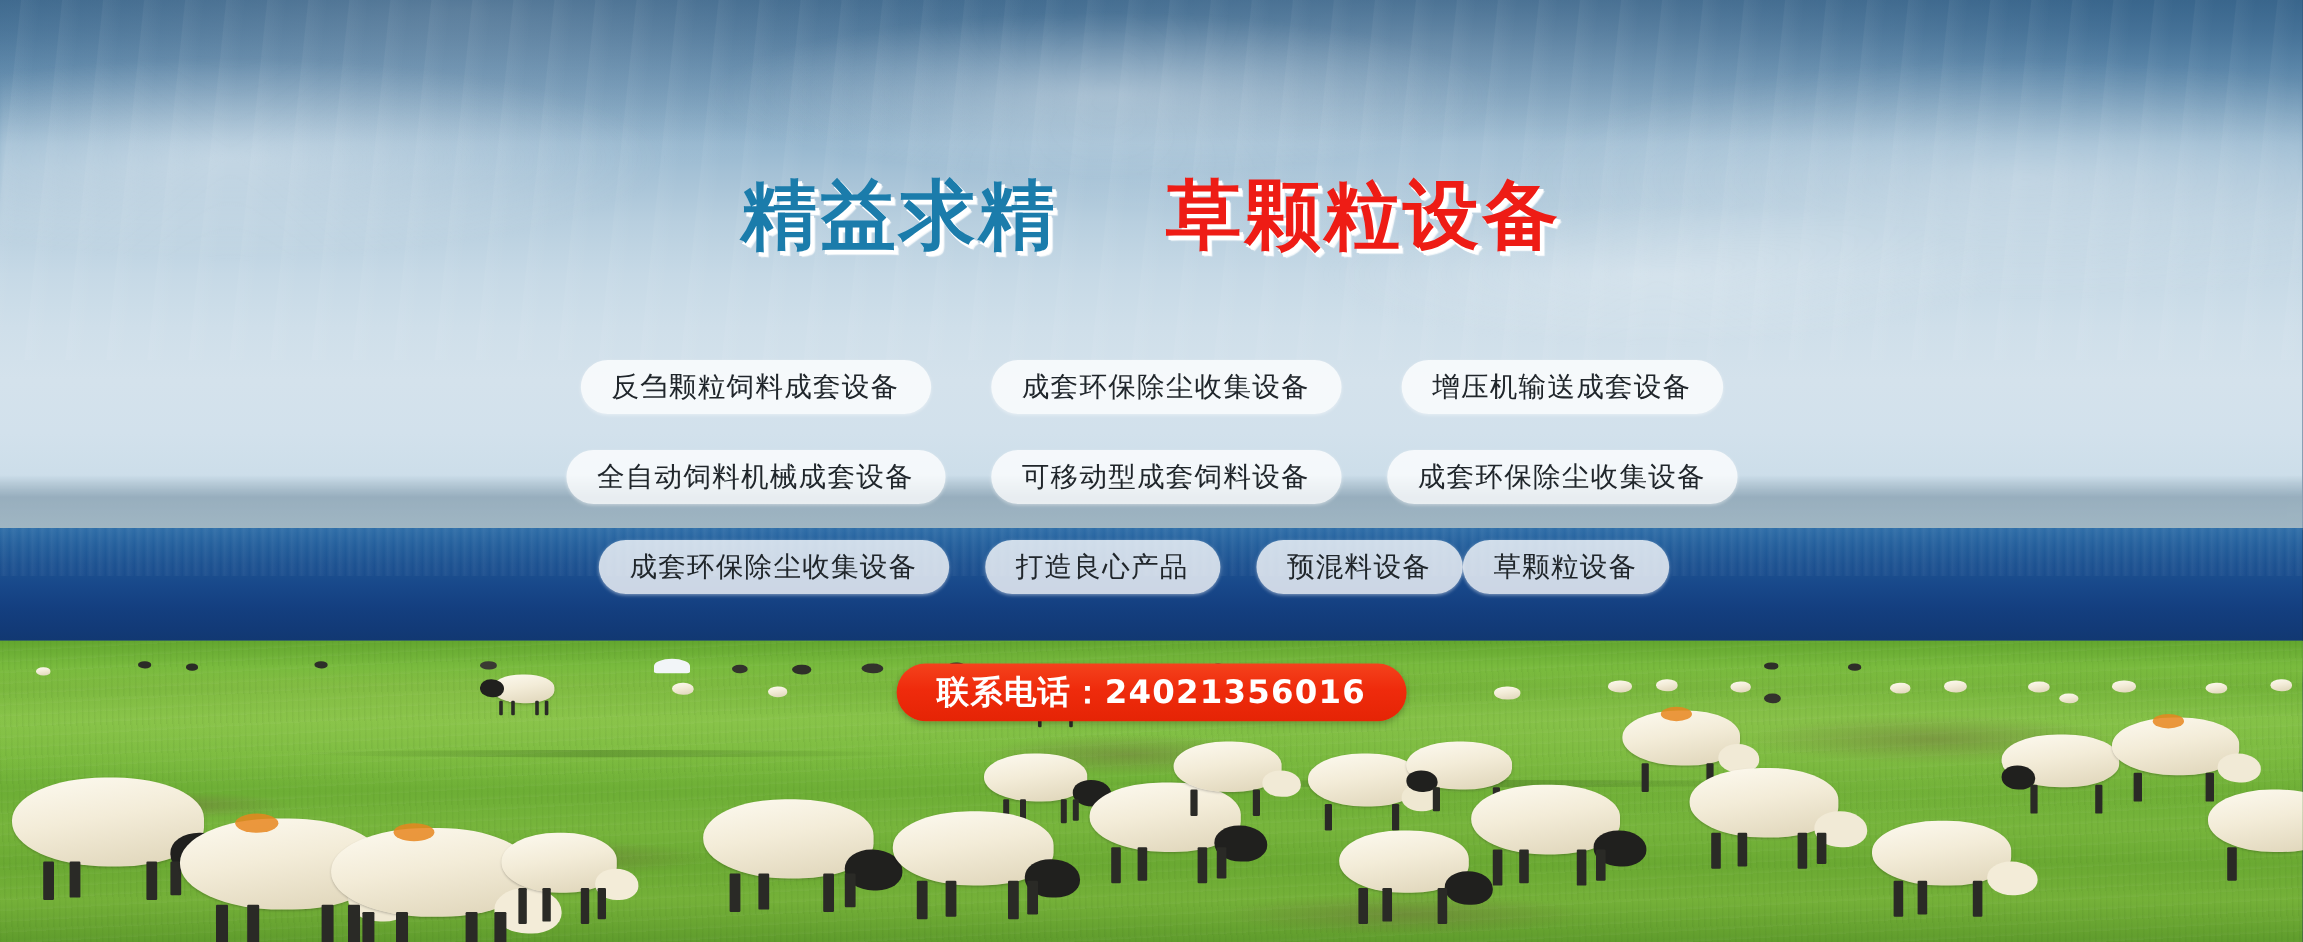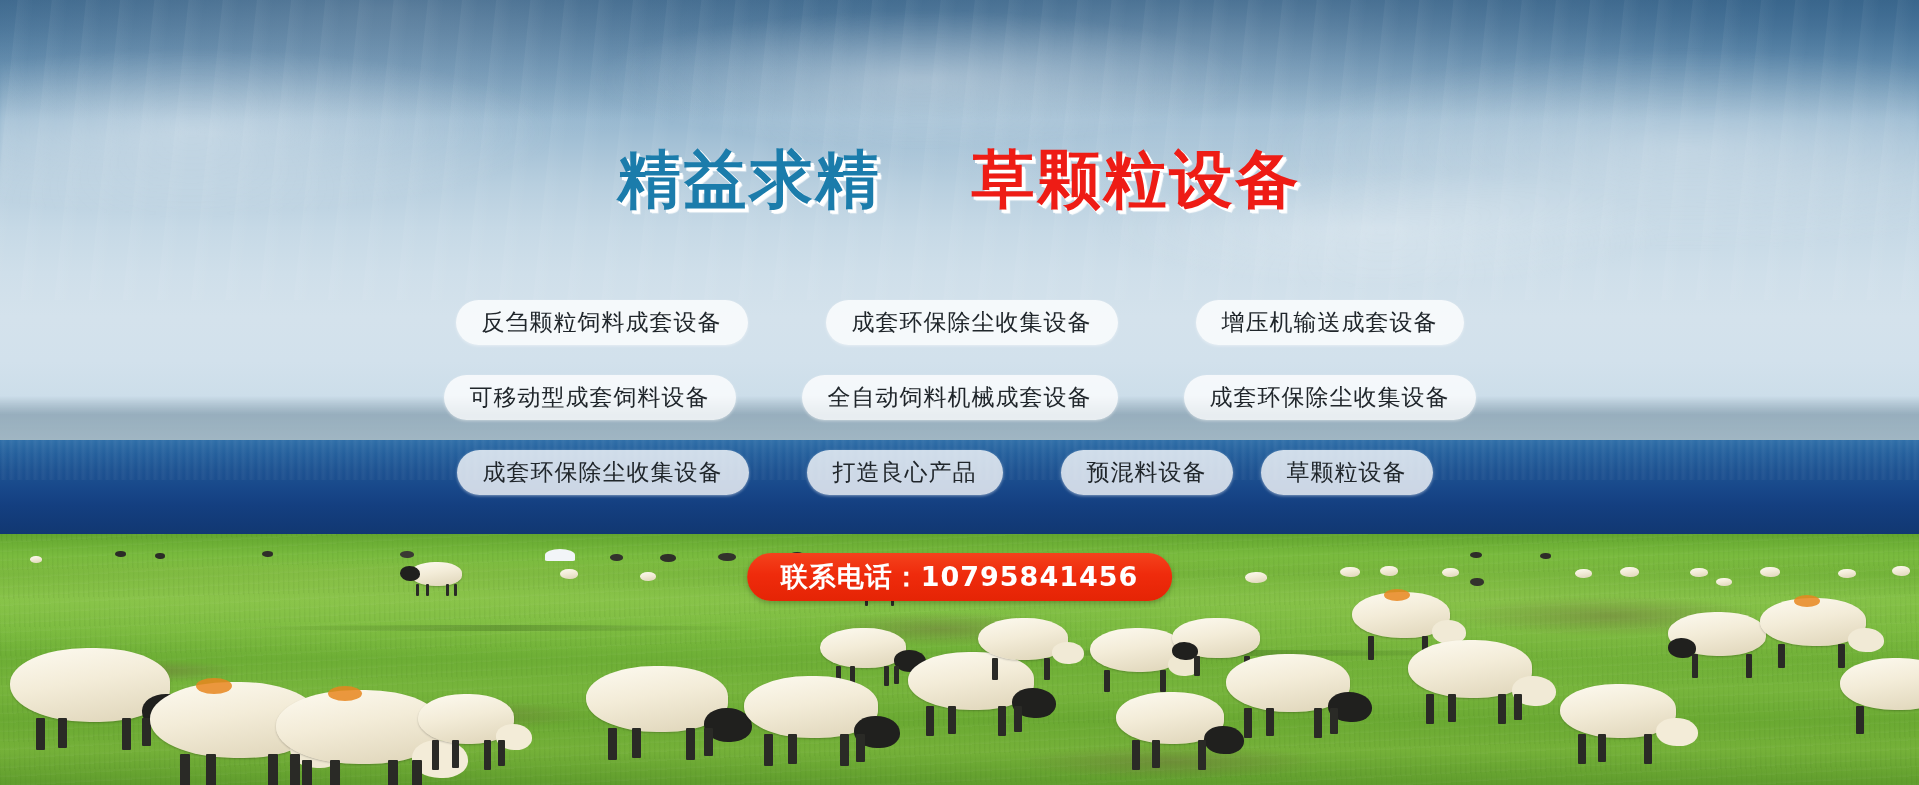--- a/index.html
+++ b/index.html
@@ -140,21 +140,21 @@
     text-shadow:
       3px 3px 0 #ffffff, 3px 2px 0 #ffffff, 2px 3px 0 #ffffff,
       4px 4px 1px rgba(255,255,255,.9);
   }
 
   
   .pill-rows{
     position:absolute;left:0;top:300px;width:1919px;
     display:flex;flex-direction:column;align-items:center;gap:30px;
   }
-  .pill-row{display:flex;align-items:center;justify-content:flex-end;gap:28px;}
+  .pill-row{display:flex;align-items:center;justify-content:flex-end;}
   .pill{
     display:flex;align-items:center;justify-content:center;
     height:45px;padding:0 26px;border-radius:23px;
     background:rgba(255,255,255,.78);
     color:#20262b;
     font-family:"DejaVu Sans","Liberation Sans",sans-serif;
     font-size:23px;font-weight:500;letter-spacing:1px;
     white-space:nowrap;
     box-shadow:0 1px 3px rgba(255,255,255,.45);
     cursor:pointer;
@@ -487,31 +487,31 @@
 
   <div class="pill-rows">
 
     <div class="pill-row">
       <div class="pill gap-lg">反刍颗粒饲料成套设备</div>
       <div class="pill gap-lg">成套环保除尘收集设备</div>
       <div class="pill">增压机输送成套设备</div>
     </div>
 
     <div class="pill-row">
+      <div class="pill gap-md">全自动饲料机械成套设备</div>
       <div class="pill gap-md">可移动型成套饲料设备</div>
-      <div class="pill gap-md">全自动饲料机械成套设备</div>
       <div class="pill">成套环保除尘收集设备</div>
     </div>
 
     <div class="pill-row">
       <div class="pill gap-sm">成套环保除尘收集设备</div>
       <div class="pill gap-sm">打造良心产品</div>
       <div class="pill">预混料设备</div>
       <div class="pill gap-sm">草颗粒设备</div>
     </div>
 
   </div>
 
   <div class="phone-banner">
-    <span class="txt">联系电话：10795841456</span>
+    <span class="txt">联系电话：24021356016</span>
   </div>
 
 </div>
 
 </body></html>

